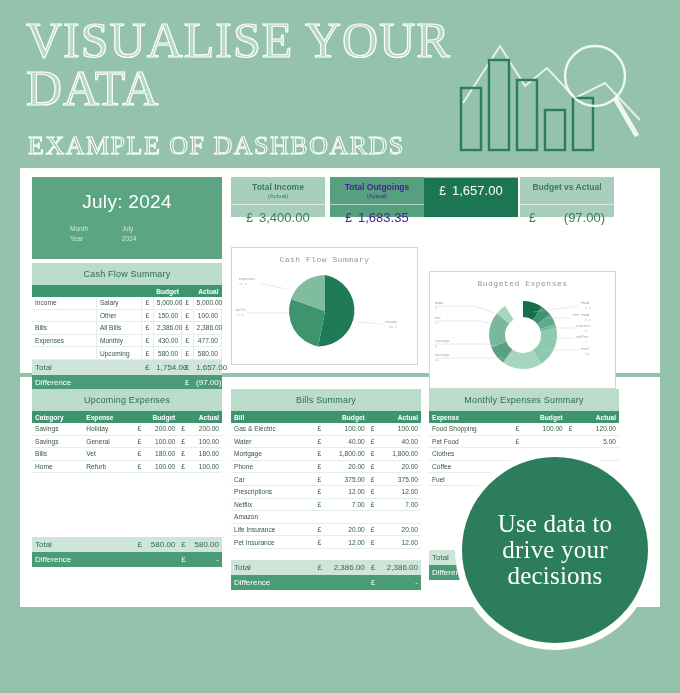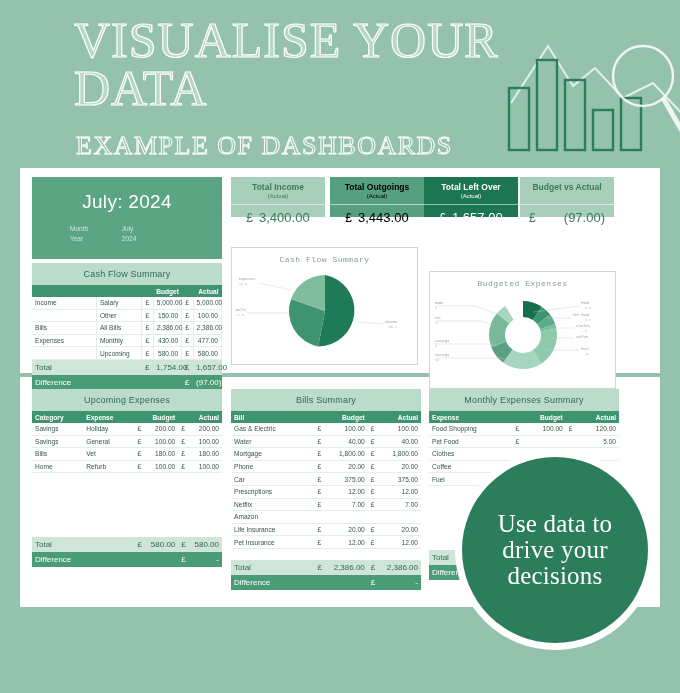--- a/index.html
+++ b/index.html
@@ -3,21 +3,21 @@
 <meta charset="utf-8">
 <style>
   html,body{margin:0;padding:0;}
   body{
     width:680px;height:693px;overflow:hidden;
     background:#94c2ac;
     font-family:"Liberation Sans", sans-serif;
     position:relative;
   }
   
-  #header{position:absolute;left:0;top:0;width:566px;height:168px;margin-left:48px;}
+  #header{position:absolute;left:0;top:0;width:566px;height:168px;}
   .hero-title{
     position:absolute;left:26px;top:16px;
     font-family:"Liberation Serif", serif;
     font-size:50px;line-height:48px;letter-spacing:1px;
     color:transparent;
     -webkit-text-stroke:1.2px #ffffff;
     text-shadow:0 0 1px rgba(255,255,255,.35);
     white-space:pre-line;
   }
   .hero-sub{
@@ -45,21 +45,21 @@
   
   .kpi{position:absolute;top:177px;width:94px;height:40px;}
   .kpi .k-head{height:27px;padding-top:5px;text-align:center;box-sizing:border-box;}
   .kpi .k-t1{font-size:8.5px;font-weight:bold;display:block;line-height:10px;}
   .kpi .k-t2{font-size:6px;display:block;line-height:8px;}
   .kpi .k-val{height:25px;border-top:1px solid rgba(255,255,255,.55);
     display:flex;align-items:center;justify-content:center;gap:6px;font-size:13px;}
   .kpi.light{background:#a8cfbc;}
   .kpi.light .k-head,.kpi.light .k-val{color:#3d7a5f;}
   .kpi.mid{background:#56a07f;}
-  .kpi.mid .k-head,.kpi.mid .k-val{color:#000000;}
+  .kpi.mid .k-head,.kpi.mid .k-val{color:#4c1d95;}
   .kpi.dark{background:#1c7553;}
   .kpi.dark .k-head,.kpi.dark .k-val{color:#ffffff;}
   .kpi .k-cur{font-size:12px;}
   #kpi-0{left:231px;}
   #kpi-1{left:330px;}
   #kpi-2{left:424px;}
   #kpi-3{left:520px;}
   #kpi-3 .k-val{justify-content:space-between;padding:0 9px;}
   
   .tbl{position:absolute;background:#ffffff;font-size:6.6px;color:#35564a;}
@@ -174,28 +174,24 @@
     <span>3,400.00</span>
   </div>
 </div>
 <div class="kpi mid" id="kpi-1">
   <div class="k-head">
     <span class="k-t1">Total Outgoings</span>
     <span class="k-t2">(Actual)</span>
   </div>
   <div class="k-val">
     <span class="k-cur">£</span>
-    <span>3,443.00</span>
+    <span>1,683.35</span>
   </div>
 </div>
 <div class="kpi dark" id="kpi-2">
-  <div class="k-head">
-    <span class="k-t1">Total Left Over</span>
-    <span class="k-t2">(Actual)</span>
-  </div>
   <div class="k-val">
     <span class="k-cur">£</span>
     <span>1,657.00</span>
   </div>
 </div>
 <div class="kpi light" id="kpi-3">
   <div class="k-head">
     <span class="k-t1">Budget vs Actual</span>
     <span class="k-t2"></span>
   </div>

